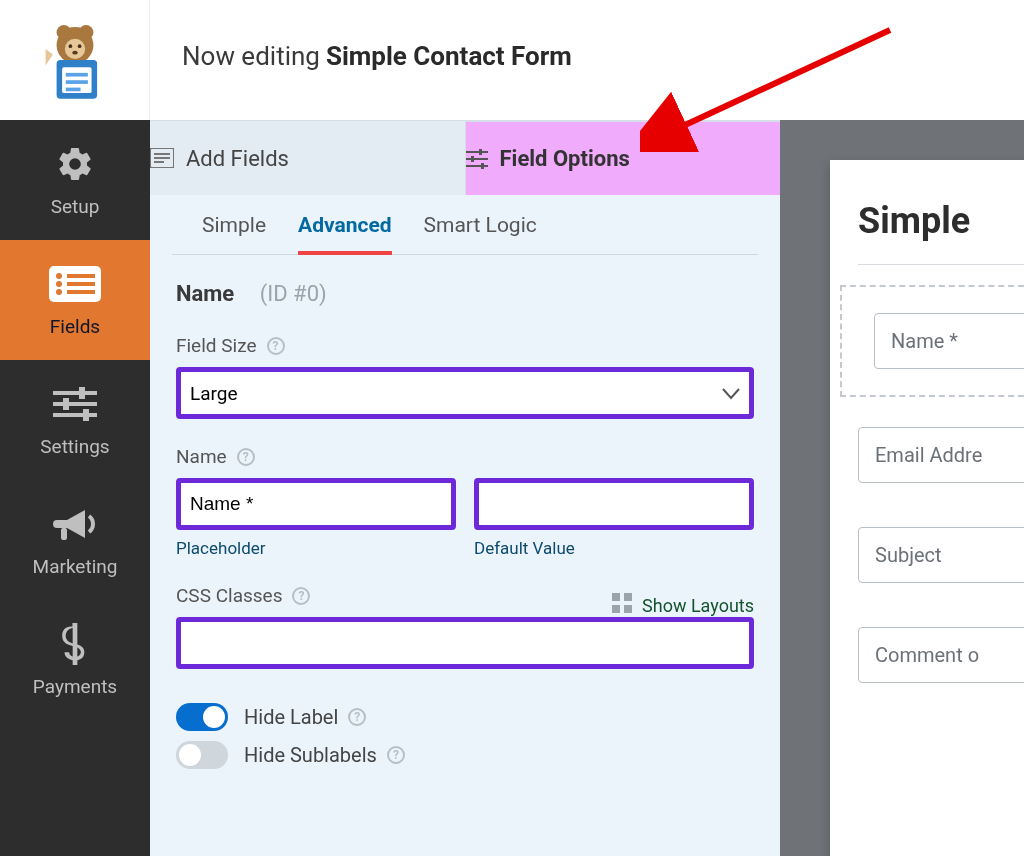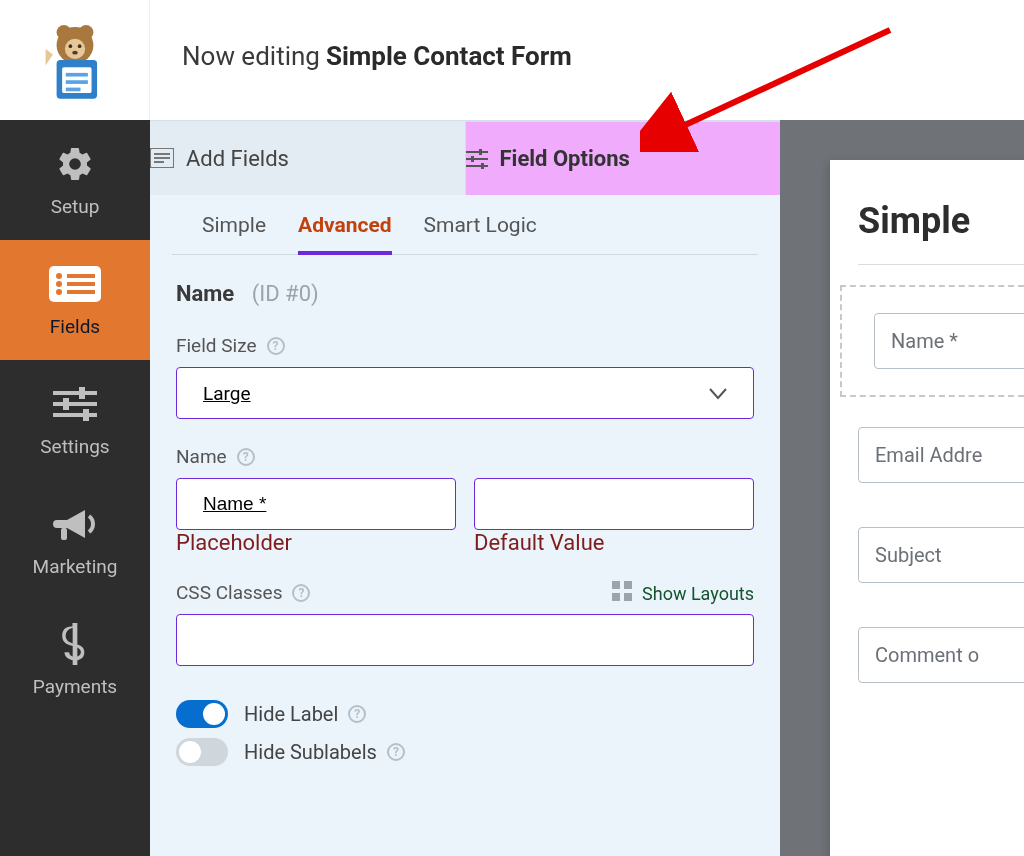--- a/index.html
+++ b/index.html
@@ -89,68 +89,68 @@
     border-bottom: 1px solid #cdd9e3;
     margin: 0 22px;
   }
   .subtab {
     font-size: 21px;
     color: #555;
     padding-bottom: 14px;
     cursor: pointer;
   }
   .subtab.active {
-    color: #c2410c; font-weight: 700;
-    border-bottom: 4px solid #6d28d9;
+    color: #0369a1; font-weight: 700;
+    border-bottom: 4px solid #ef4444;
     margin-bottom: -1px;
   }
 
   .panel-body { padding: 26px 26px 30px 26px; }
 
   .field-title {
     font-size: 22px; font-weight: 700; color: #3a3a3a;
     margin-bottom: 28px;
   }
-  .field-title .muted { color: #9aa4ad; font-weight: 400; margin-left: 12px; }
+  .field-title .muted { color: #9aa4ad; font-weight: 400; margin-left: 20px; }
 
   .form-label {
     display: flex; align-items: center;
     font-size: 19px; color: #555; margin-bottom: 10px;
   }
   .help-q {
     margin-left: 10px;
     width: 18px; height: 18px;
     border: 2px solid #b7bfc6;
     border-radius: 50%;
     color: #b7bfc6;
     font-size: 12px; font-weight: 700;
     display: inline-flex; align-items: center; justify-content: center;
   }
 
   .select-box, .text-box {
     width: 100%;
     height: 52px;
-    border: 1px solid #6d28d9;
+    border: 5px solid #6d28d9;
     background: #fff;
     border-radius: 4px;
-    padding: 0 26px;
+    padding: 0 9px;
     font-size: 19px;
-    display: flex; align-items: center; text-decoration: underline;
+    display: flex; align-items: center;
   }
   .select-box { justify-content: space-between; }
   .select-box .chev { color: #666; }
 
   .row-2 { display: flex; gap: 18px; }
   .row-2 > div { flex: 1; }
 
-  .sub-label { font-size: 22px; color: #7f1d1d; }
+  .sub-label { font-size: 17px; color: #0c4a6e; margin-top: 8px; }
 
   .section-gap { margin-top: 26px; }
 
-  .css-row { display: flex; align-items: flex-start; justify-content: space-between; }
+  .css-row { display: flex; align-items: flex-end; justify-content: space-between; }
   .show-layouts { display: flex; align-items: center; color: #14532d; font-size: 18px; gap: 10px; }
 
   .toggle-row { display: flex; align-items: center; margin-top: 10px; }
   .toggle {
     width: 52px; height: 28px; border-radius: 14px;
     position: relative; margin-right: 16px;
   }
   .toggle::after {
     content: ""; position: absolute;
     width: 22px; height: 22px; border-radius: 50%; background: #fff;

